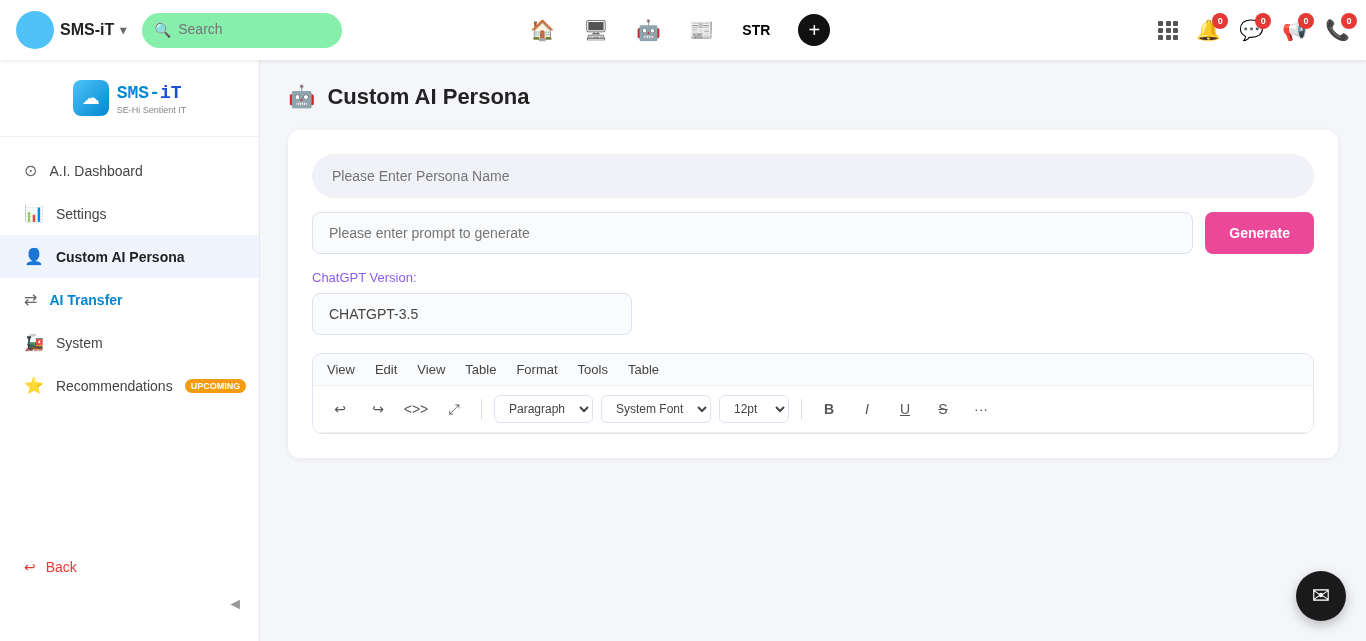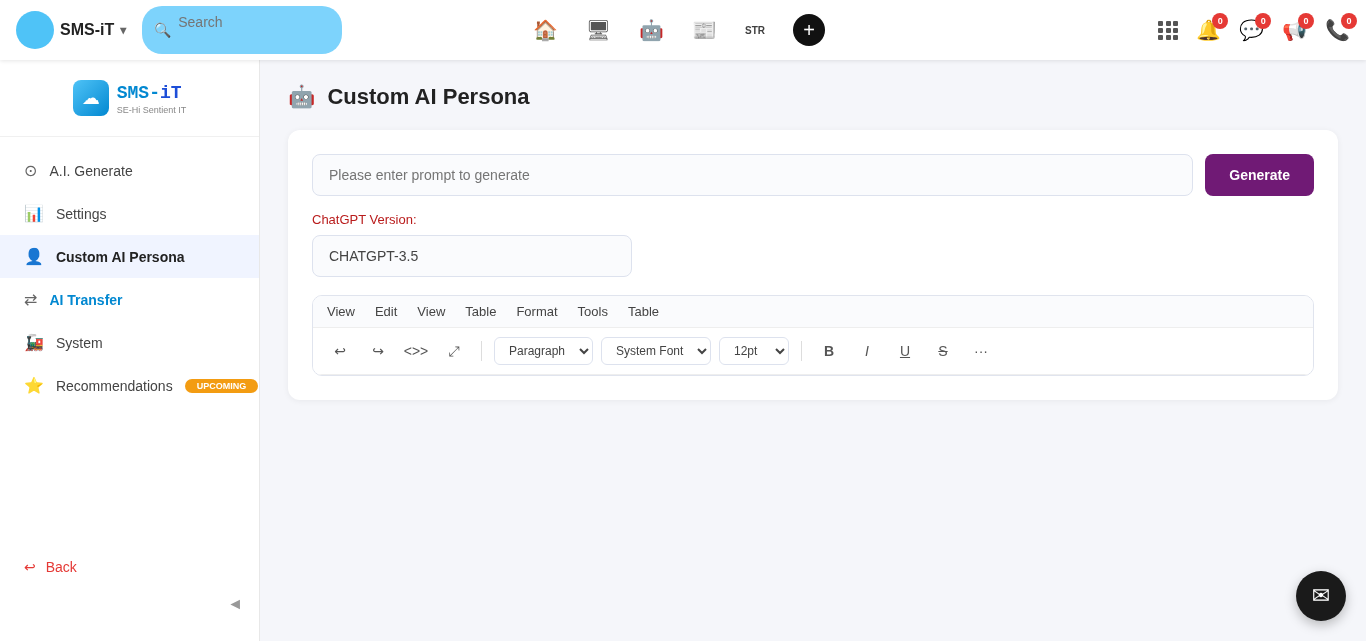--- a/index.html
+++ b/index.html
@@ -28,24 +28,24 @@
     }
     .nav-brand-avatar {
       width: 38px; height: 38px;
       background: #4fc3f7;
       border-radius: 50%;
     }
     .nav-brand-chevron {
       font-size: 12px; color: #666;
     }
     .nav-search {
-      background: #7dd3fc;
+      background: #86efac;
       border: none;
       border-radius: 20px;
-      padding: 8px 16px 24px 36px;
+      padding: 8px 16px 11px 36px;
       font-size: 14px;
       width: 200px;
       outline: none;
       color: #555;
     }
     .search-wrap {
       position: relative;
       margin-right: 24px;
     }
     .search-wrap .search-icon-inner {
@@ -84,22 +84,22 @@
       gap: 28px;
       margin: 0 auto;
     }
     .nav-center-icon {
       font-size: 20px;
       color: #555;
       cursor: pointer;
     }
     .nav-str {
       font-weight: 700;
-      font-size: 10px;
-      color: #404040;
+      font-size: 14px;
+      color: #000000;
     }
     .nav-plus {
       width: 32px; height: 32px;
       background: #111;
       border-radius: 50%;
       display: flex; align-items: center; justify-content: center;
       color: #fff;
       font-size: 20px;
       font-weight: 300;
       cursor: pointer;
@@ -184,21 +184,21 @@
       font-weight: 600;
     }
     .sidebar-item-icon { font-size: 16px; color: #666; }
     .sidebar-item.active .sidebar-item-icon { color: #333; }
     .sidebar-item-label { flex: 1; }
     .ai-transfer-label { color: #0288d1; font-weight: 600; }
     .badge-upcoming {
       background: #f39c12;
       color: #fff;
       font-size: 9px;
-      padding: 2px 12px;
+      padding: 2px 6px;
       border-radius: 10px;
       font-weight: 700;
       text-transform: uppercase;
     }
     .sidebar-back {
       display: flex;
       align-items: center;
       gap: 10px;
       padding: 12px 24px;
       cursor: pointer;
@@ -264,32 +264,32 @@
       flex: 1;
       border: 1px solid #dde2ee;
       border-radius: 8px;
       padding: 12px 16px;
       font-size: 14px;
       color: #aaa;
       outline: none;
       background: #fafbfd;
     }
     .generate-btn {
-      background: #701a75;
+      background: #ec4899;
       color: #fff;
       border: none;
       border-radius: 8px;
       padding: 12px 24px;
       font-size: 14px;
       font-weight: 600;
       cursor: pointer;
     }
     .chatgpt-label {
       font-size: 13px;
-      color: #b91c1c;
+      color: #8b5cf6;
       margin-bottom: 8px;
     }
     .chatgpt-version-input {
       border: 1px solid #dde2ee;
       border-radius: 8px;
       padding: 12px 16px;
       font-size: 14px;
       color: #444;
       background: #fafbfd;
       width: 320px;
@@ -447,21 +447,21 @@
             <span>SMS-</span><span style="color:#1d4ed8">iT</span>
           </div>
           <div class="logo-subtitle">SE-Hi Sentient IT</div>
         </div>
       </div>
     </div>
 
     <nav class="sidebar-nav">
       <div class="sidebar-item">
         <span class="sidebar-item-icon">⊙</span>
-        <span class="sidebar-item-label">A.I. Generate</span>
+        <span class="sidebar-item-label">A.I. Dashboard</span>
       </div>
       <div class="sidebar-item">
         <span class="sidebar-item-icon">📊</span>
         <span class="sidebar-item-label">Settings</span>
       </div>
       <div class="sidebar-item active">
         <span class="sidebar-item-icon">👤</span>
         <span class="sidebar-item-label">Custom AI Persona</span>
       </div>
       <div class="sidebar-item">
@@ -488,20 +488,21 @@
     </div>
   </aside>
 
   <main class="main-content">
     <div class="page-header">
       <span class="page-header-icon">🤖</span>
       <h1 class="page-title">Custom AI Persona</h1>
     </div>
 
     <div class="form-card">
+      <input class="persona-name-input" type="text" placeholder="Please Enter Persona Name" style="">
 
       <div class="prompt-row">
         <input class="prompt-input" type="text" placeholder="Please enter prompt to generate" style="">
         <button class="generate-btn">Generate</button>
       </div>
 
       <div class="chatgpt-label">ChatGPT Version:</div>
       <input class="chatgpt-version-input" type="text" value="CHATGPT-3.5" placeholder="CHATGPT-3.5" style="">
 
       

